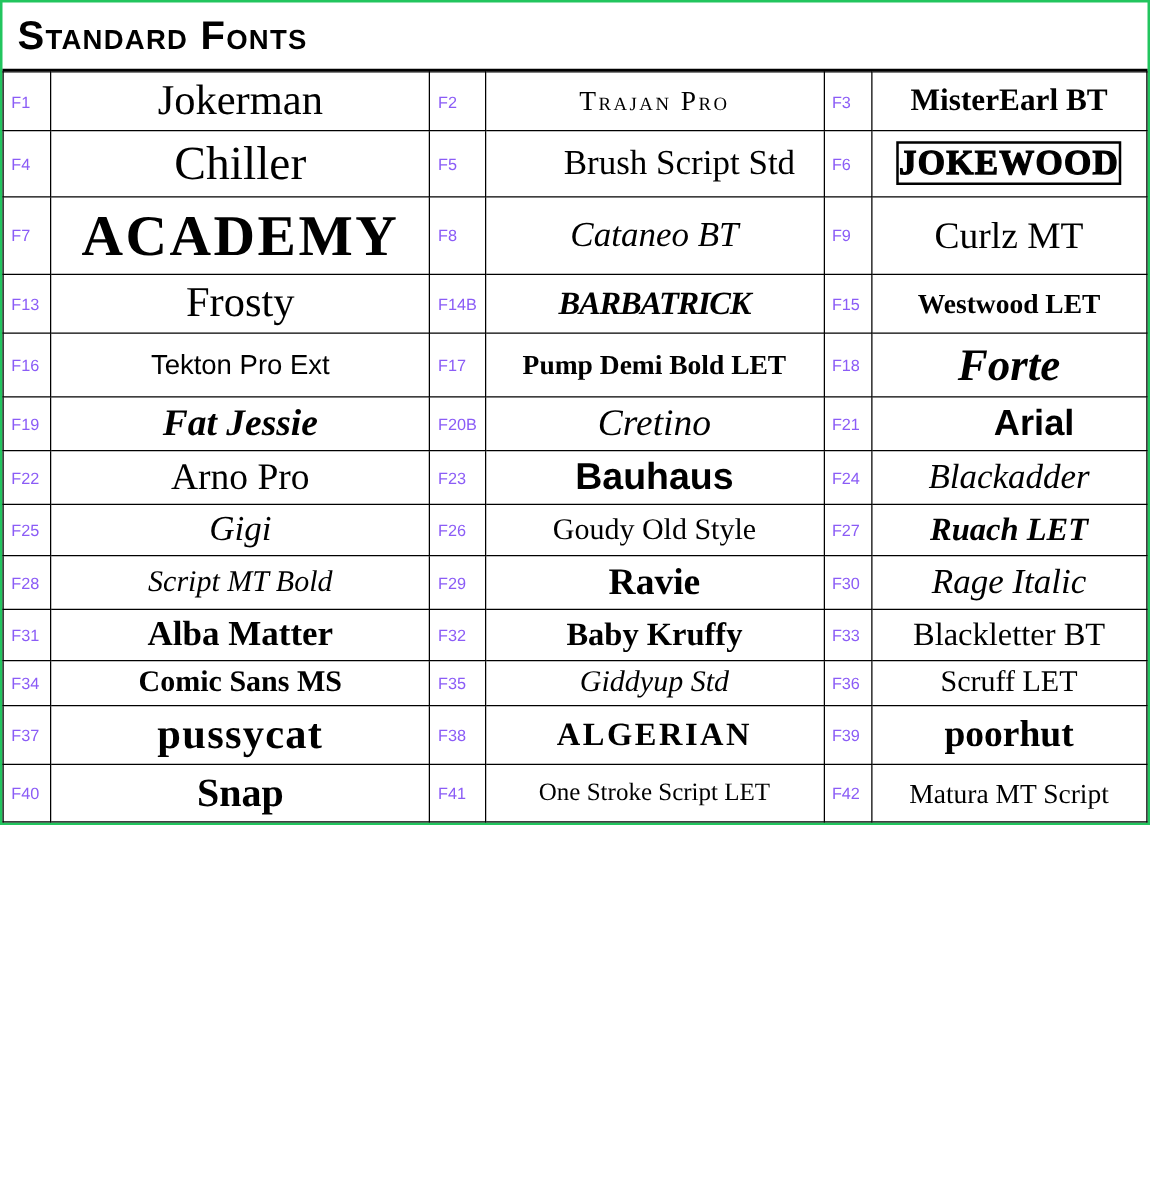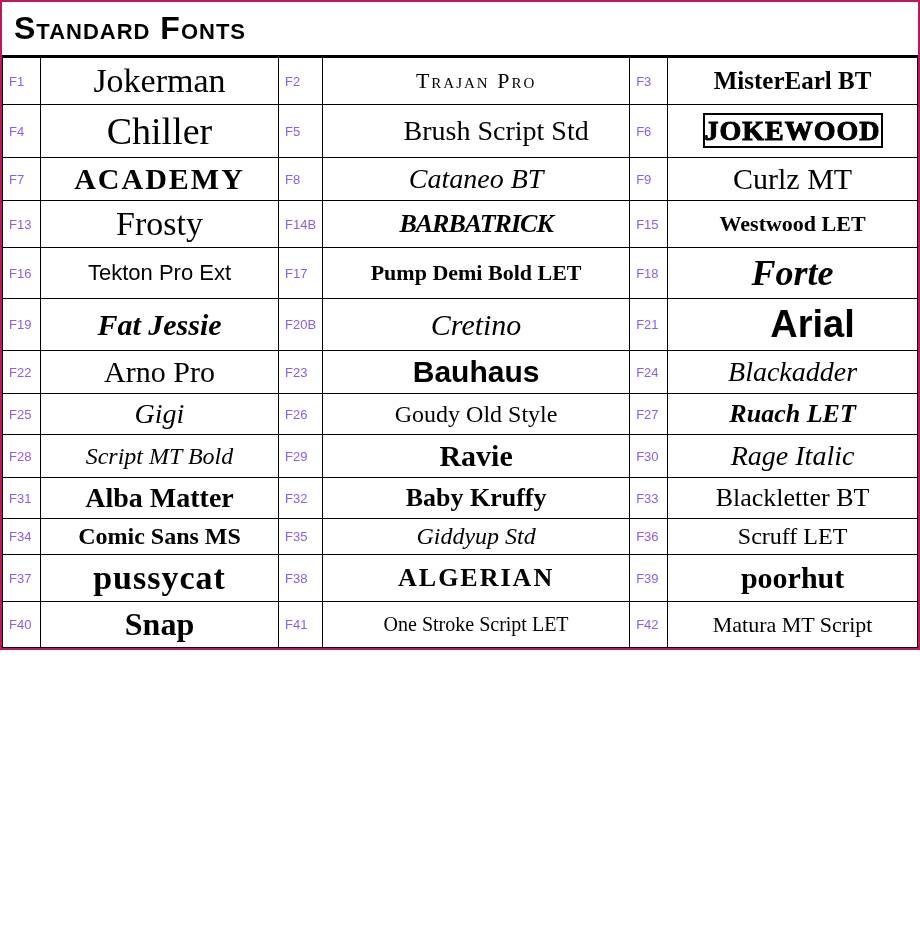--- a/index.html
+++ b/index.html
@@ -3,21 +3,21 @@
   <meta charset="utf-8">
   <style>
     * { box-sizing: border-box; margin: 0; padding: 0; }
     body {
       background: #fff;
       font-family: Arial, sans-serif;
       width: 920px;
       min-height: 942px;
     }
     .page {
-      border: 2px solid #be185d;
+      border: 2px solid #22c55e;
       margin: 0;
       padding: 0;
     }
     .page-title {
       font-size: 32px;
       font-weight: bold;
       font-variant: small-caps;
       padding: 8px 12px;
       border-bottom: 2px solid #000;
       letter-spacing: 1px;
@@ -43,35 +43,35 @@
       text-align: center;
       padding: 4px 8px;
     }
     
     .f-jokerman { font-family: 'Jokerman', fantasy; font-size: 36px; }
     .f-trajan { font-family: 'Trajan Pro', serif; font-size: 22px; font-variant: small-caps; letter-spacing:2px;}
     .f-misterearl { font-family: 'MisterEarl BT', serif; font-size: 25px; font-weight: bold; }
     .f-chiller { font-family: 'Chiller', fantasy; font-size: 38px; }
     .f-brushscript { font-family: 'Brush Script Std', cursive; font-size: 28px; margin-left: 40px; }
     .f-jokewood { font-family: 'Jokewood', fantasy; font-size: 28px; font-weight: bold; border: 2px solid #000; -webkit-text-stroke: 1px #000; letter-spacing:1px; }
-    .f-academy { font-family: 'Academy Engraved LET', fantasy; font-size: 30px; font-weight: bold; letter-spacing:2px; }
+    .f-academy { font-family: 'Academy Engraved LET', fantasy; font-size: 46px; font-weight: bold; letter-spacing:2px; }
     .f-cataneo { font-family: 'Cataneo BT', cursive; font-size: 28px; font-style: italic; }
     .f-curlz { font-family: 'Curlz MT', fantasy; font-size: 30px; }
     .f-chick { font-family: Arial, sans-serif; font-size: 34px; font-weight: bold; letter-spacing:1px; }
     .f-croobie { font-family: 'Croobie', fantasy; font-size: 34px; font-weight: bold; font-style: italic; }
     .f-porkys { font-family: 'Porky\'s', fantasy; font-size: 30px; font-weight: bold; }
     .f-frosty { font-family: 'Frosty', fantasy; font-size: 34px; }
     .f-barbatrick { font-family: 'BarbaTrick', fantasy; font-size: 26px; font-weight: bold; font-style: italic; letter-spacing:1px; }
     .f-westwood { font-family: 'Westwood LET', serif; font-size: 22px; font-weight: bold; }
     .f-tekton { font-family: 'Tekton Pro Ext', sans-serif; font-size: 22px; }
     .f-pump { font-family: 'Pump Demi Bold LET', fantasy; font-size: 22px; font-weight: bold; }
     .f-forte { font-family: 'Forte', cursive; font-size: 36px; font-style: italic; font-weight: bold; }
     .f-fatjessie { font-family: 'Fat Jessie', fantasy; font-size: 30px; font-weight: bold; font-style: italic; }
     .f-cretino { font-family: 'Cretino', cursive; font-size: 30px; font-style: italic; }
-    .f-arial { font-family: Arial, sans-serif; font-size: 38px; font-weight: bold; margin-left: 40px; }
+    .f-arial { font-family: Arial, sans-serif; font-size: 29px; font-weight: bold; margin-left: 40px; }
     .f-arnopro { font-family: 'Arno Pro', 'Palatino Linotype', serif; font-size: 30px; }
     .f-bauhaus { font-family: 'Bauhaus 93', fantasy; font-size: 30px; font-weight: bold; }
     .f-blackadder { font-family: 'Blackadder ITC', cursive; font-size: 28px; }
     .f-gigi { font-family: 'Gigi', fantasy; font-size: 28px; font-style: italic; }
     .f-goudy { font-family: 'Goudy Old Style', 'Palatino Linotype', serif; font-size: 24px; }
     .f-ruachlet { font-family: 'Ruach LET', fantasy; font-size: 26px; font-style: italic; }
     .f-scriptmt { font-family: 'Script MT Bold', cursive; font-size: 24px; font-style: italic; }
     .f-ravie { font-family: 'Ravie', fantasy; font-size: 30px; font-weight: bold; }
     .f-rageit { font-family: 'Rage Italic', cursive; font-size: 28px; font-style: italic; }
     .f-albamatter { font-family: 'Alba Matter', fantasy; font-size: 28px; font-weight: bold; }

